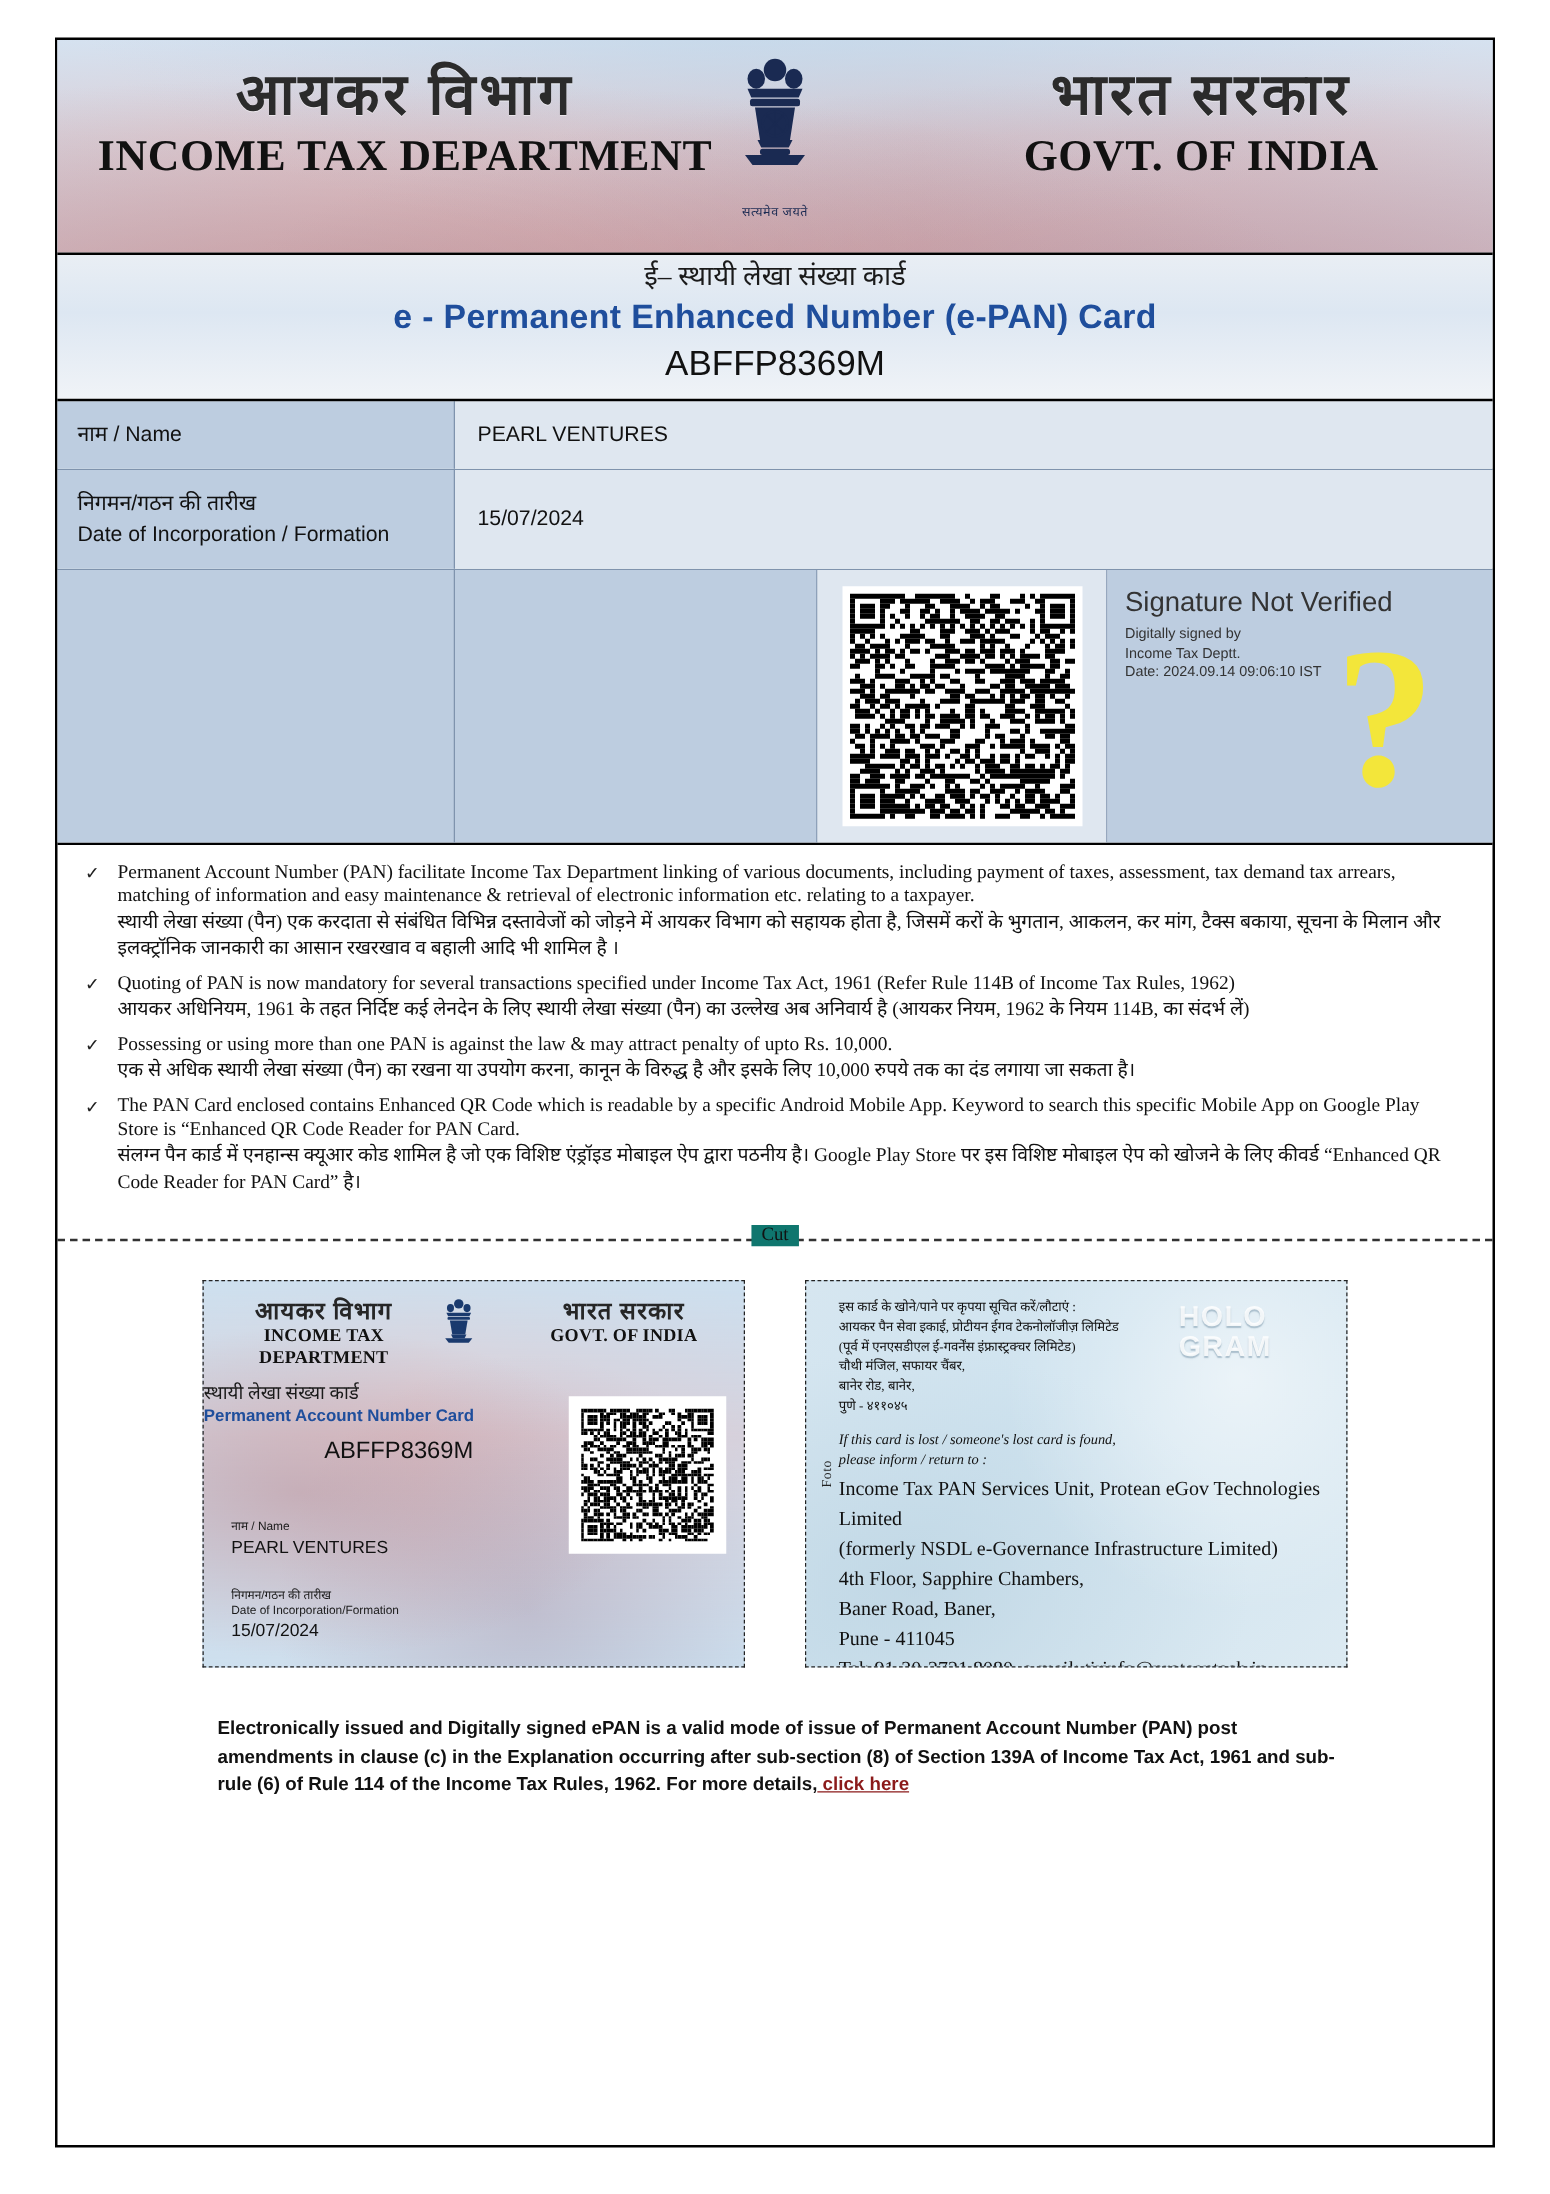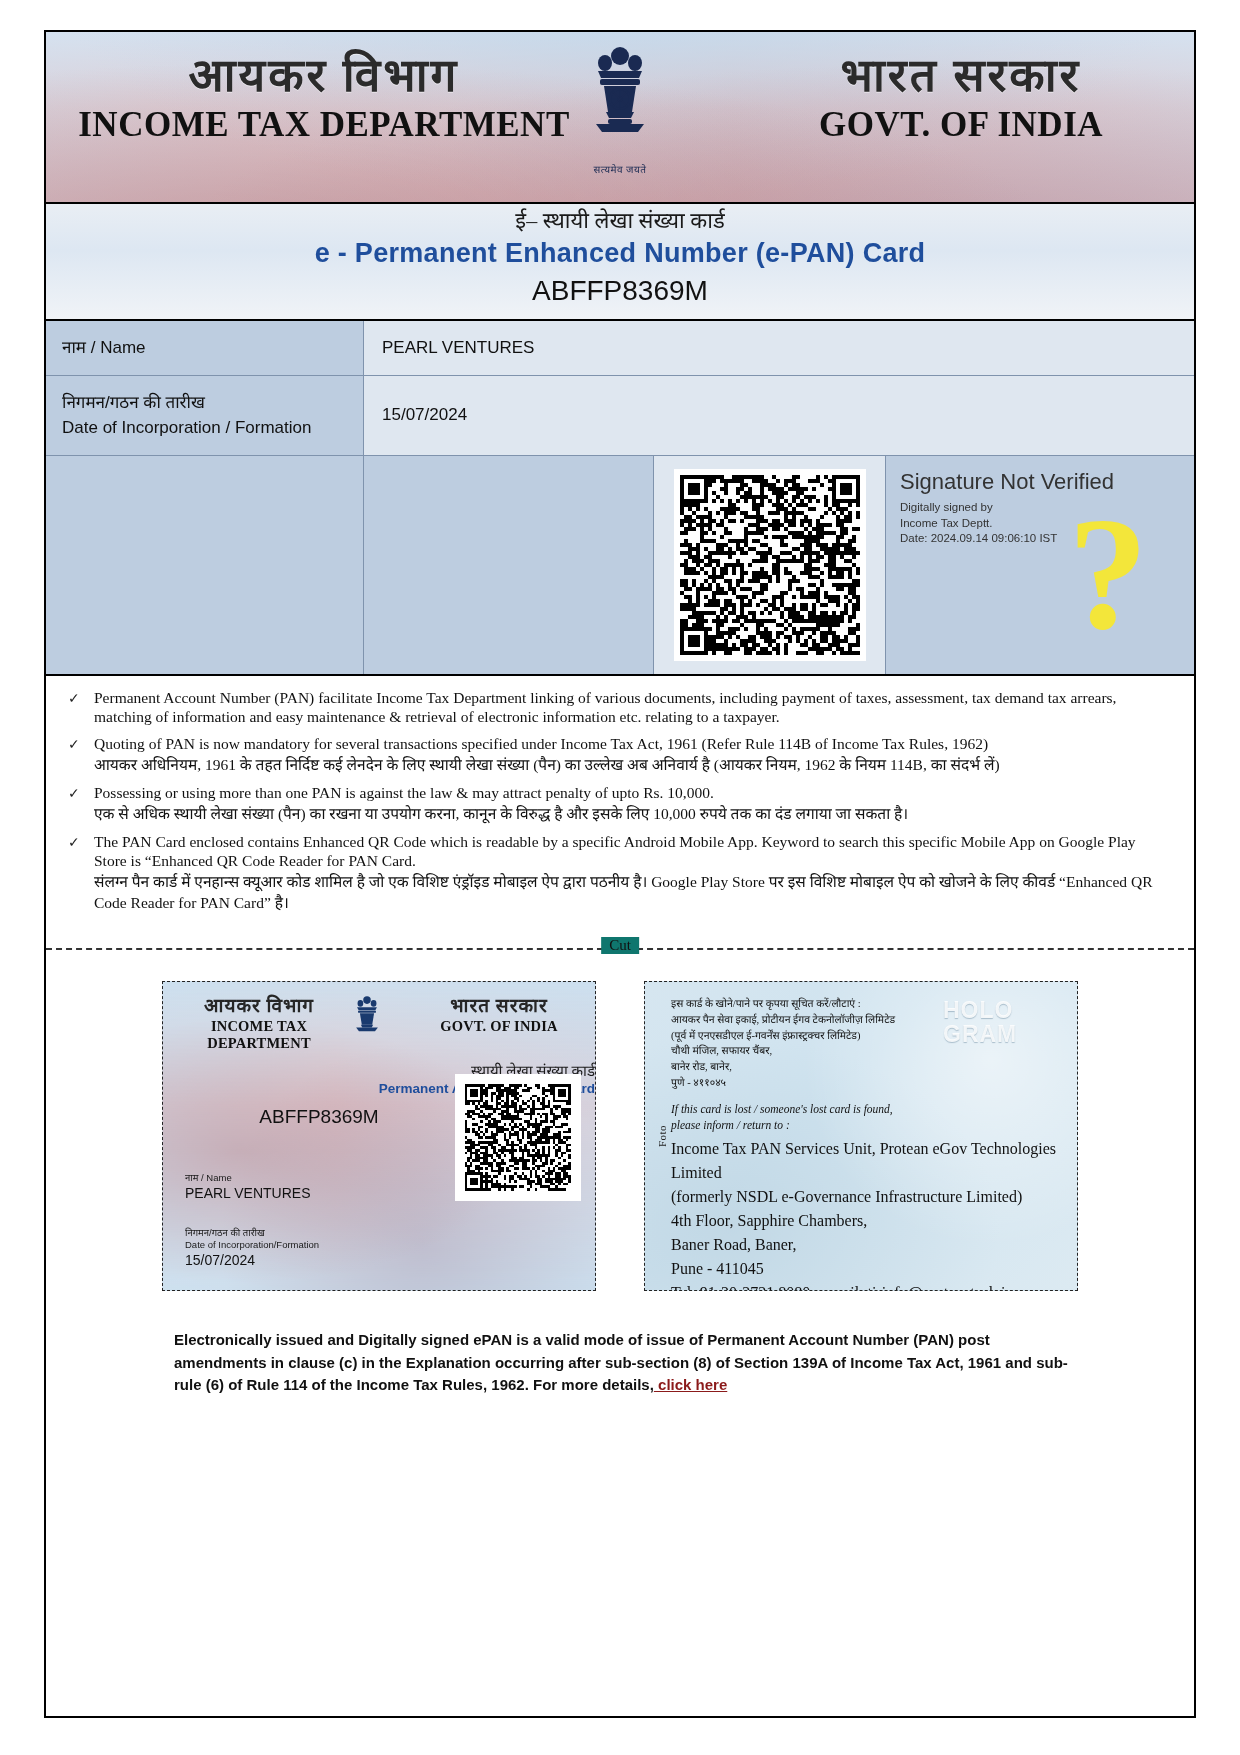--- a/index.html
+++ b/index.html
@@ -227,21 +227,21 @@
     font-family: "Liberation Serif", serif;
     font-size: 19px; font-weight: 700; color: #262626; letter-spacing: 1px;
   }
   .cf-en {
     font-family: "Liberation Serif", serif;
     font-size: 14.5px; font-weight: 700; color: #111; letter-spacing: 0.2px;
   }
   .cf-emblem { width: 44px; text-align: center; margin: 0 2px; }
   .cf-emblem svg { display:block; margin: 0 auto; }
   .cf-sub {
-    position: relative; z-index: 2; text-align: right; margin-top: 8px;
+    position: relative; z-index: 2; text-align: left; margin-top: 8px;
   }
   .cf-sub-hi { font-family: "Liberation Serif", serif; font-size: 15px; color: #1a1a1a; }
   .cf-sub-en { font-size: 13.5px; font-weight: 700; color: #1f4e9c; margin-top: 1px; }
   .cf-pan {
     position: relative; z-index: 2; text-align: center;
     font-size: 19px; color: #111; margin-top: 10px; padding-right: 120px;
   }
   .cf-qr {
     position: absolute; right: 14px; top: 92px; z-index: 3;
     background: #fff; padding: 4px;
@@ -2413,20 +2413,21 @@
           </div>
         </div>
       </div>
     </div>
 
     <div class="notes">
       <div class="note">
         <div class="tick">✓</div>
         <div class="note-body">
           <div class="note-en">Permanent Account Number (PAN) facilitate Income Tax Department linking of various documents, including payment of taxes, assessment, tax demand tax arrears, matching of information and easy maintenance &amp; retrieval of electronic information etc. relating to a taxpayer.</div>
+          <div class="note-hi">स्थायी लेखा संख्या (पैन) एक करदाता से संबंधित विभिन्न दस्तावेजों को जोड़ने में आयकर विभाग को सहायक होता है, जिसमें करों के भुगतान, आकलन, कर मांग, टैक्स बकाया, सूचना के मिलान और इलक्ट्रॉनिक जानकारी का आसान रखरखाव व बहाली आदि भी शामिल है ।</div>
         </div>
       </div>
       <div class="note">
         <div class="tick">✓</div>
         <div class="note-body">
           <div class="note-en">Quoting of PAN is now mandatory for several transactions specified under Income Tax Act, 1961 (Refer Rule 114B of Income Tax Rules, 1962)</div>
           <div class="note-hi">आयकर अधिनियम, 1961 के तहत निर्दिष्ट कई लेनदेन के लिए स्थायी लेखा संख्या (पैन) का उल्लेख अब अनिवार्य है  (आयकर नियम, 1962 के नियम 114B, का संदर्भ लें)</div>
         </div>
       </div>
       <div class="note">

